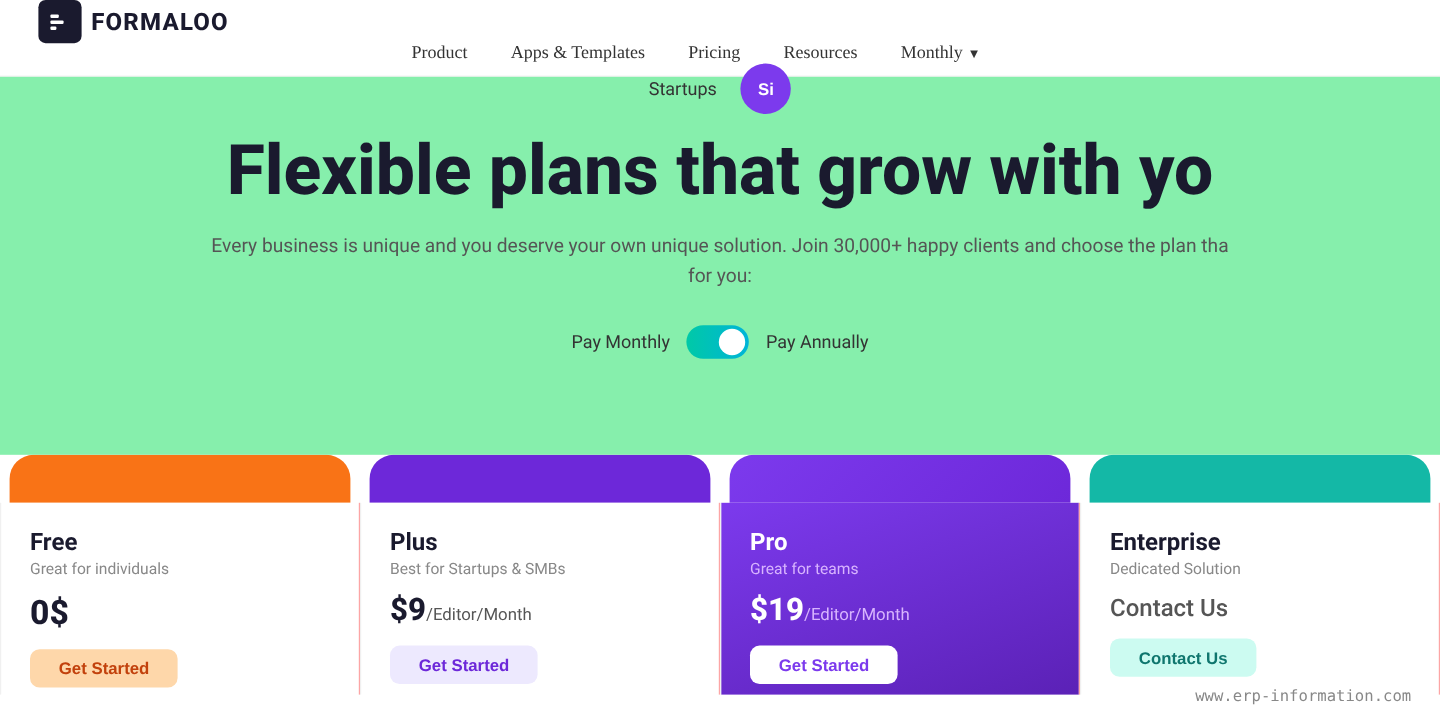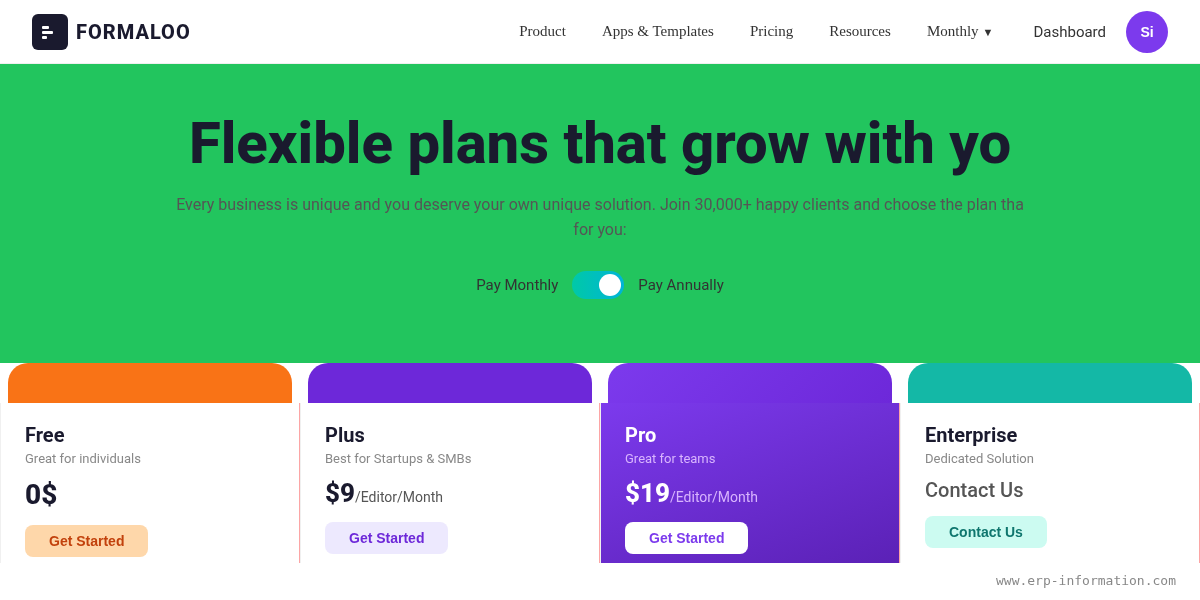--- a/index.html
+++ b/index.html
@@ -12,20 +12,21 @@
     }
 
     
     .navbar {
       display: flex;
       align-items: center;
       padding: 0 32px;
       height: 64px;
       background: #fff;
       border-bottom: 1px solid #f0f0f0;
+      flex-direction: column;
     }
     .logo-area {
       display: flex;
       align-items: center;
       gap: 8px;
       margin-right: auto;
     }
     .logo-icon {
       width: 36px;
       height: 36px;
@@ -85,22 +86,22 @@
       cursor: pointer;
       display: flex;
       align-items: center;
       justify-content: center;
       overflow: hidden;
     }
 
     
     .hero {
       text-align: center;
-      padding: 48px 32px 32px;
-      background: #22c55e;
+      padding: 48px 32px 48px;
+      background: #86efac;
     }
     .hero-title {
       font-size: 58px;
       font-weight: 800;
       color: #1a1a2e;
       line-height: 1.1;
       white-space: nowrap;
       overflow: hidden;
       text-overflow: ellipsis;
     }
@@ -276,21 +277,21 @@
     <a class="nav-link">Apps &amp; Templates</a>
     <a class="nav-link">Pricing</a>
     <a class="nav-link">Resources</a>
     <a class="nav-link">
       <span>Monthly</span>
       <span class="chevron">▼</span>
     </a>
   </div>
 
   <div class="nav-right">
-    <span class="dashboard-link">Dashboard</span>
+    <span class="dashboard-link">Startups</span>
     <button class="signup-btn">Si</button>
   </div>
 </nav>
 
 <section class="hero">
   <h1 class="hero-title">Flexible plans that grow with yo</h1>
   <p class="hero-subtitle">
     <span>Every business is unique and you deserve your own unique solution. Join 30,000+ happy clients and choose the plan tha</span><br>
     <span>for you:</span>
   </p>

